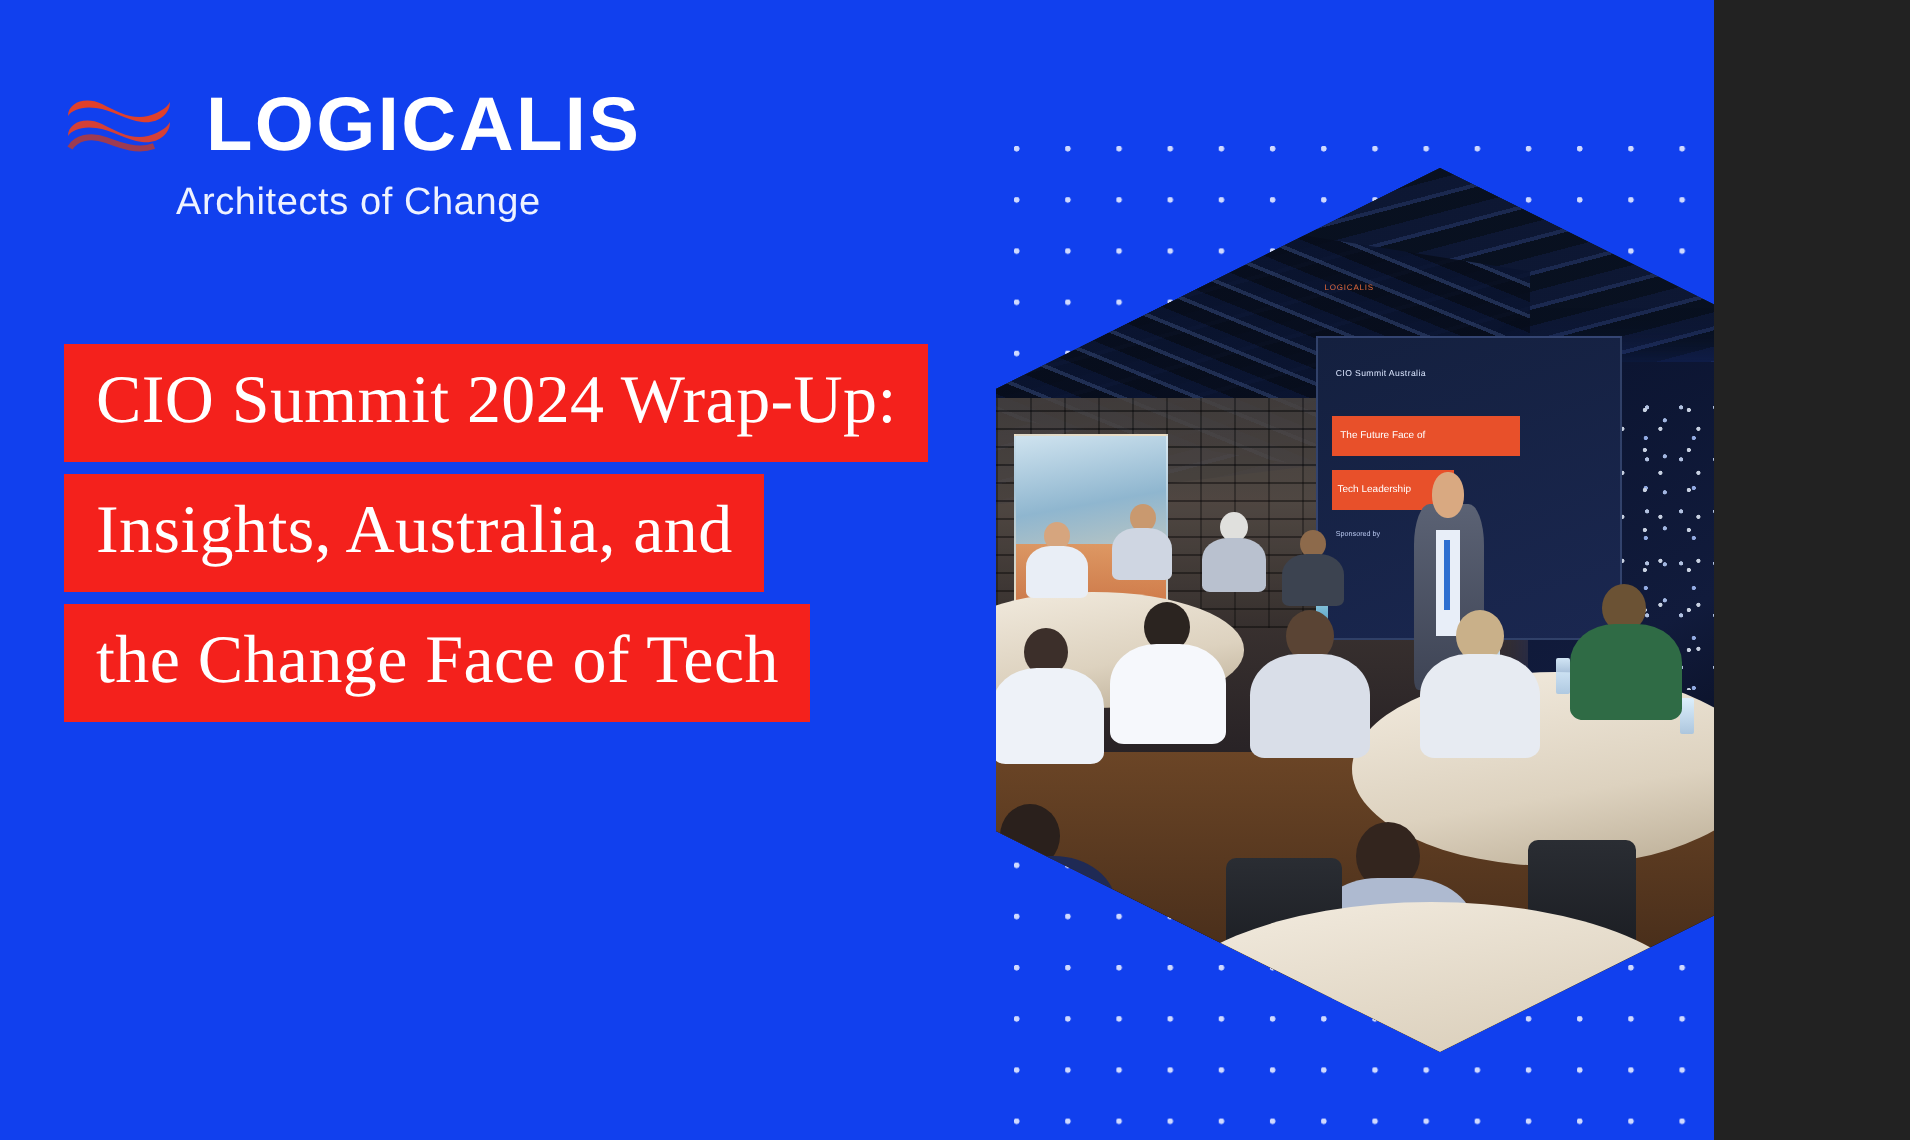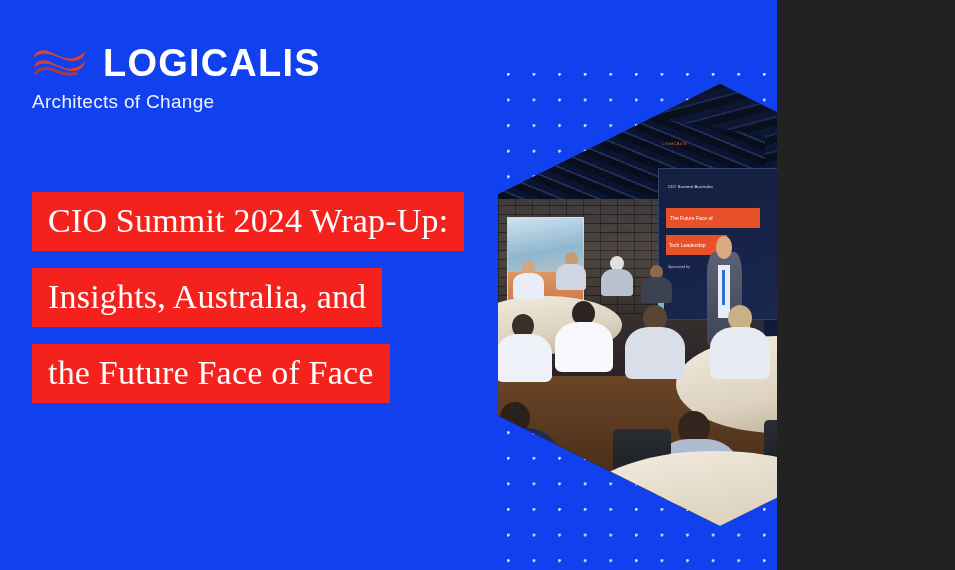--- a/index.html
+++ b/index.html
@@ -2,21 +2,21 @@
 <html><head>
 <meta charset="utf-8">
 <style>
   html, body {
     margin: 0;
     padding: 0;
     background: #222;
   }
   #banner {
     position: relative;
-    width: 777px;
+    width: 857px;
     height: 570px;
     overflow: hidden;
     background: #1140EE;
     font-family: "Liberation Sans", sans-serif;
   }
 
   
   #dot-field {
     position: absolute;
     left: 497px;
@@ -228,36 +228,37 @@
   #logo-word {
     color: #ffffff;
     font-size: 38px;
     font-weight: 700;
     letter-spacing: 1.2px;
     line-height: 1;
     font-family: "Liberation Sans", sans-serif;
   }
   #logo-tag {
     margin-top: 9px;
+    margin-left: 56px;
     color: #eef2ff;
     font-size: 19px;
     font-weight: 300;
     letter-spacing: .3px;
     font-family: "Liberation Sans", sans-serif;
   }
 
   
   #headline {
     position: absolute;
     left: 32px;
-    top: 192px;
+    top: 172px;
     display: flex;
     flex-direction: column;
     align-items: flex-start;
-    gap: 17px;
+    gap: 6px;
   }
   .hl-line {
     background: #F4211C;
     color: #ffffff;
     font-family: "Liberation Serif", "DejaVu Serif", serif;
     font-size: 34px;
     font-weight: 400;
     line-height: 1;
     padding: 12px 16px 13px 16px;
     white-space: nowrap;
@@ -374,16 +375,16 @@
         <path d="M3 28 C6 23, 13 21, 21 24 C29 27, 37 30, 45 27" stroke="#C0392B" stroke-width="3" fill="none" opacity=".8"></path>
       </svg>
       <div id="logo-word">LOGICALIS</div>
     </div>
     <div id="logo-tag">Architects of Change</div>
   </div>
 
   <div id="headline">
     <div class="hl-line">CIO Summit 2024 Wrap-Up:</div>
     <div class="hl-line">Insights, Australia, and</div>
-    <div class="hl-line">the Future Face of Face</div>
+    <div class="hl-line">the Change Face of Tech</div>
   </div>
 
 </div>
 
 </body></html>

